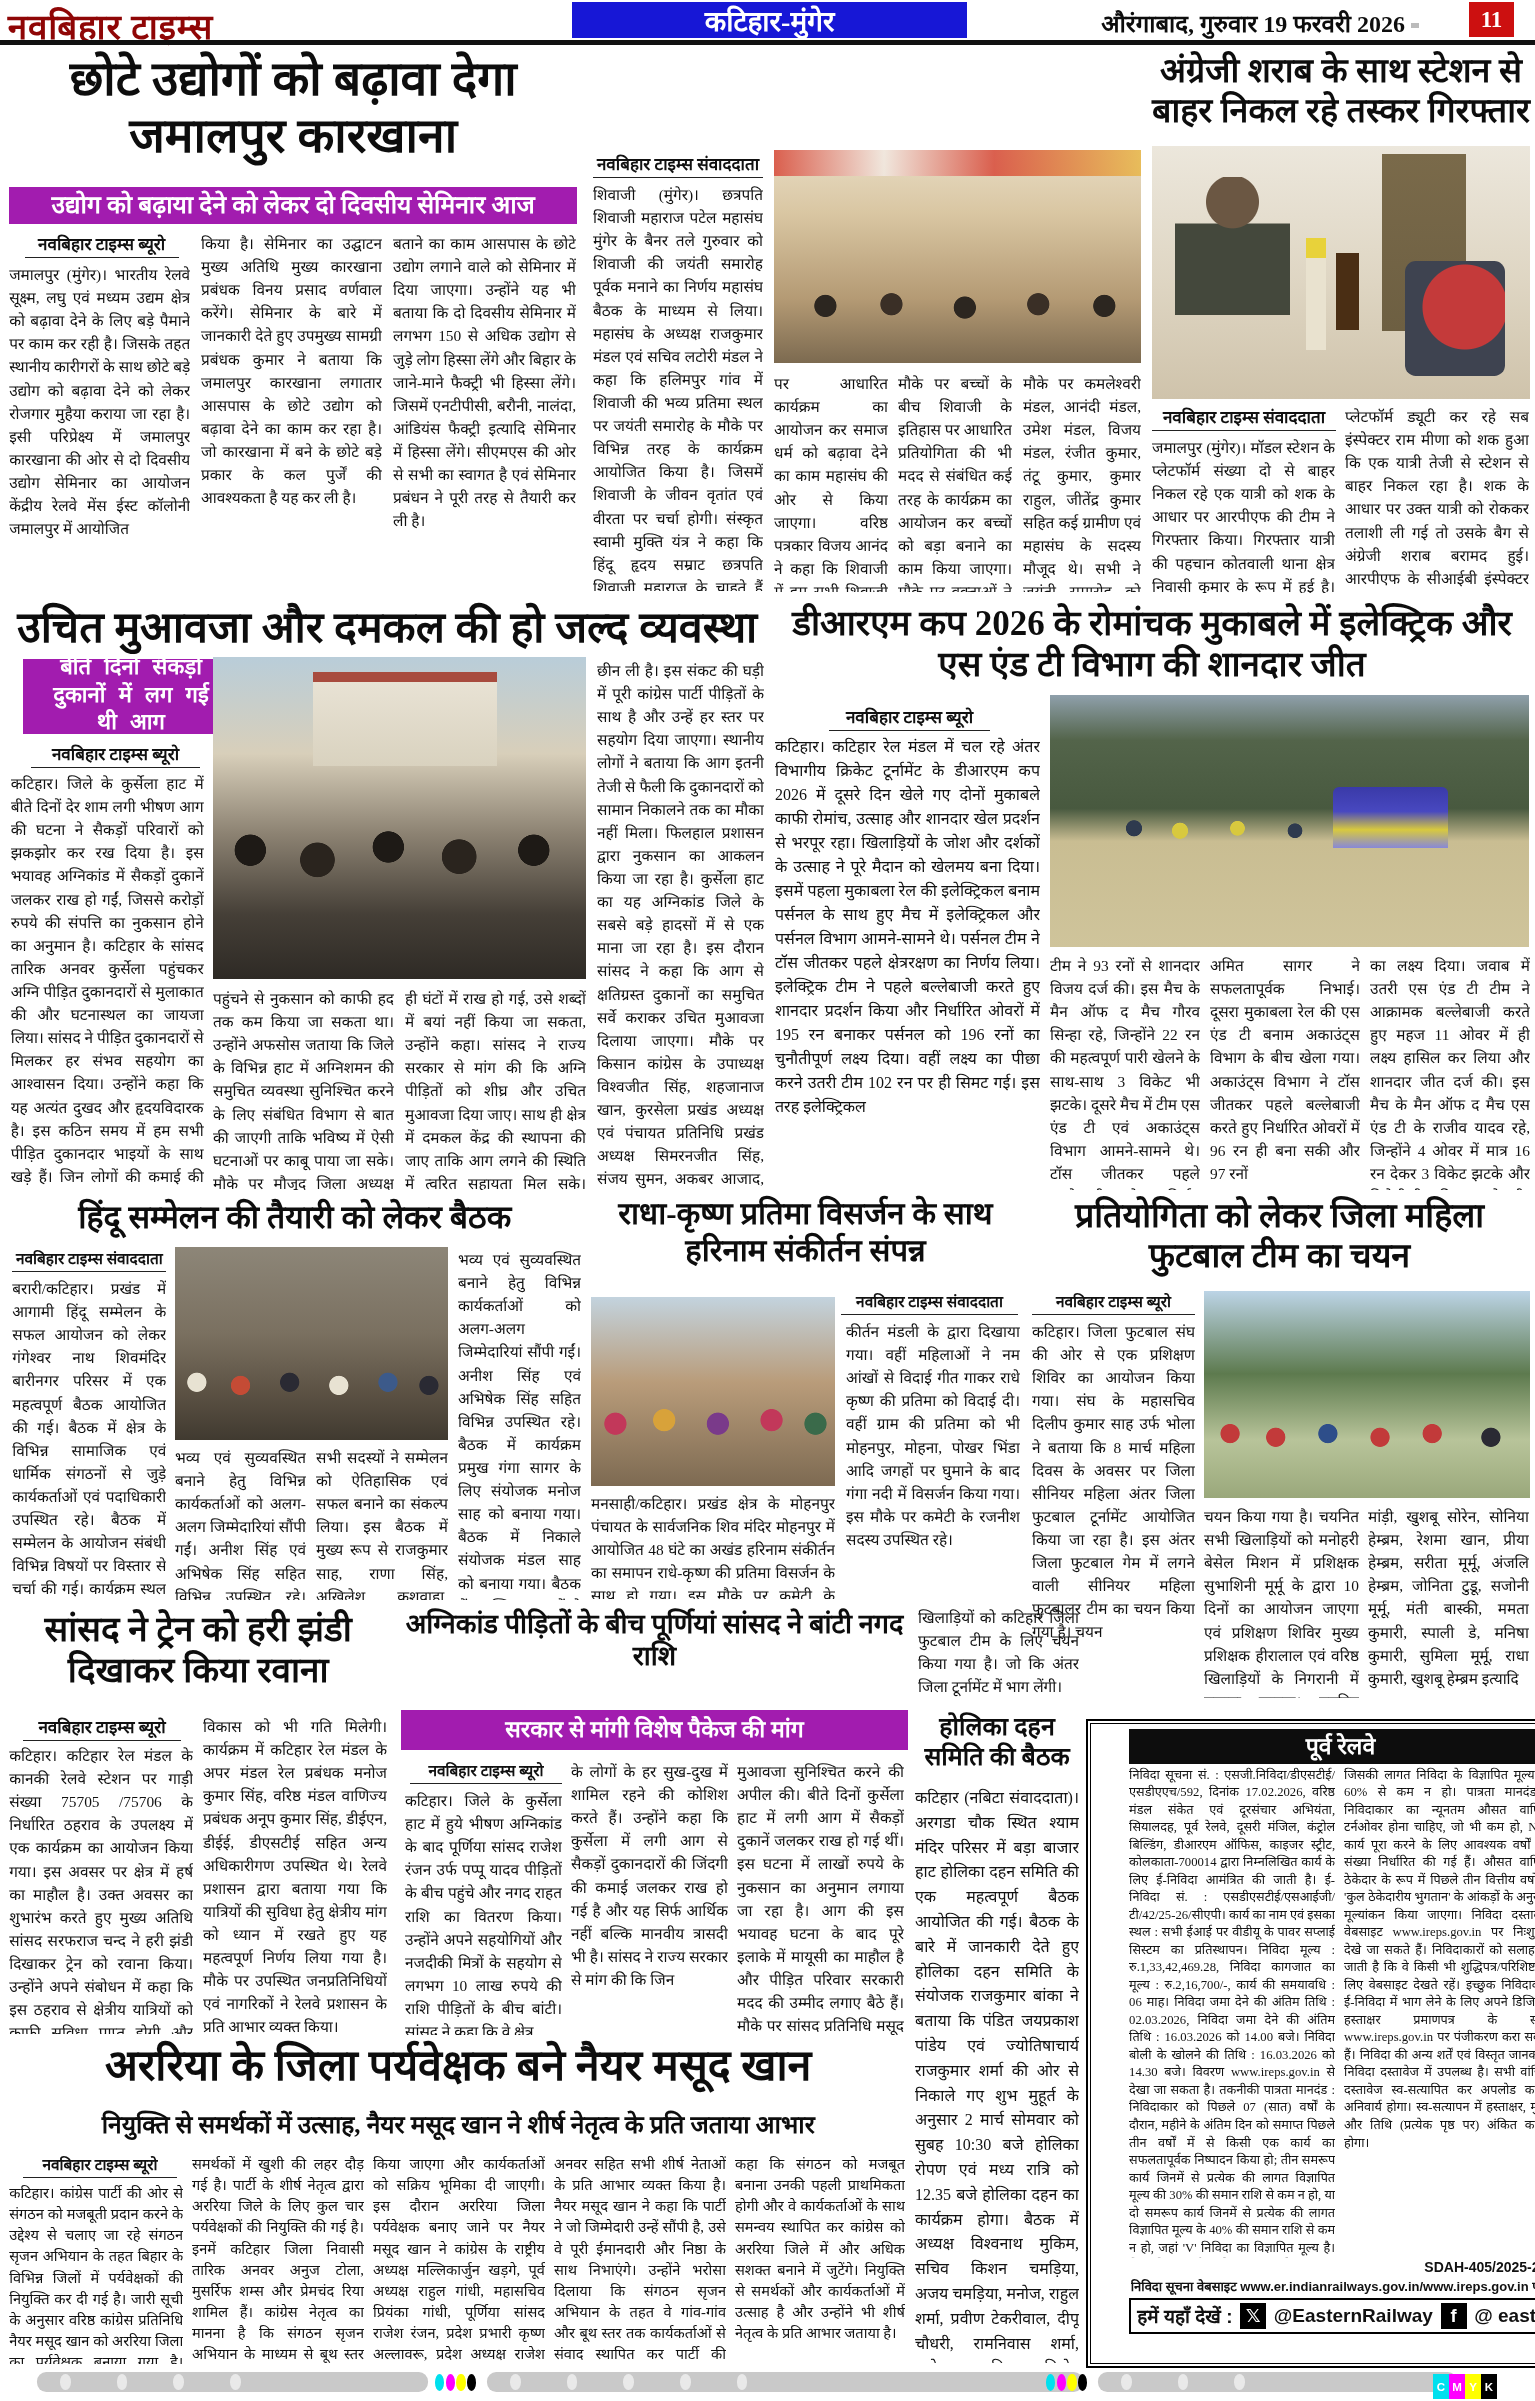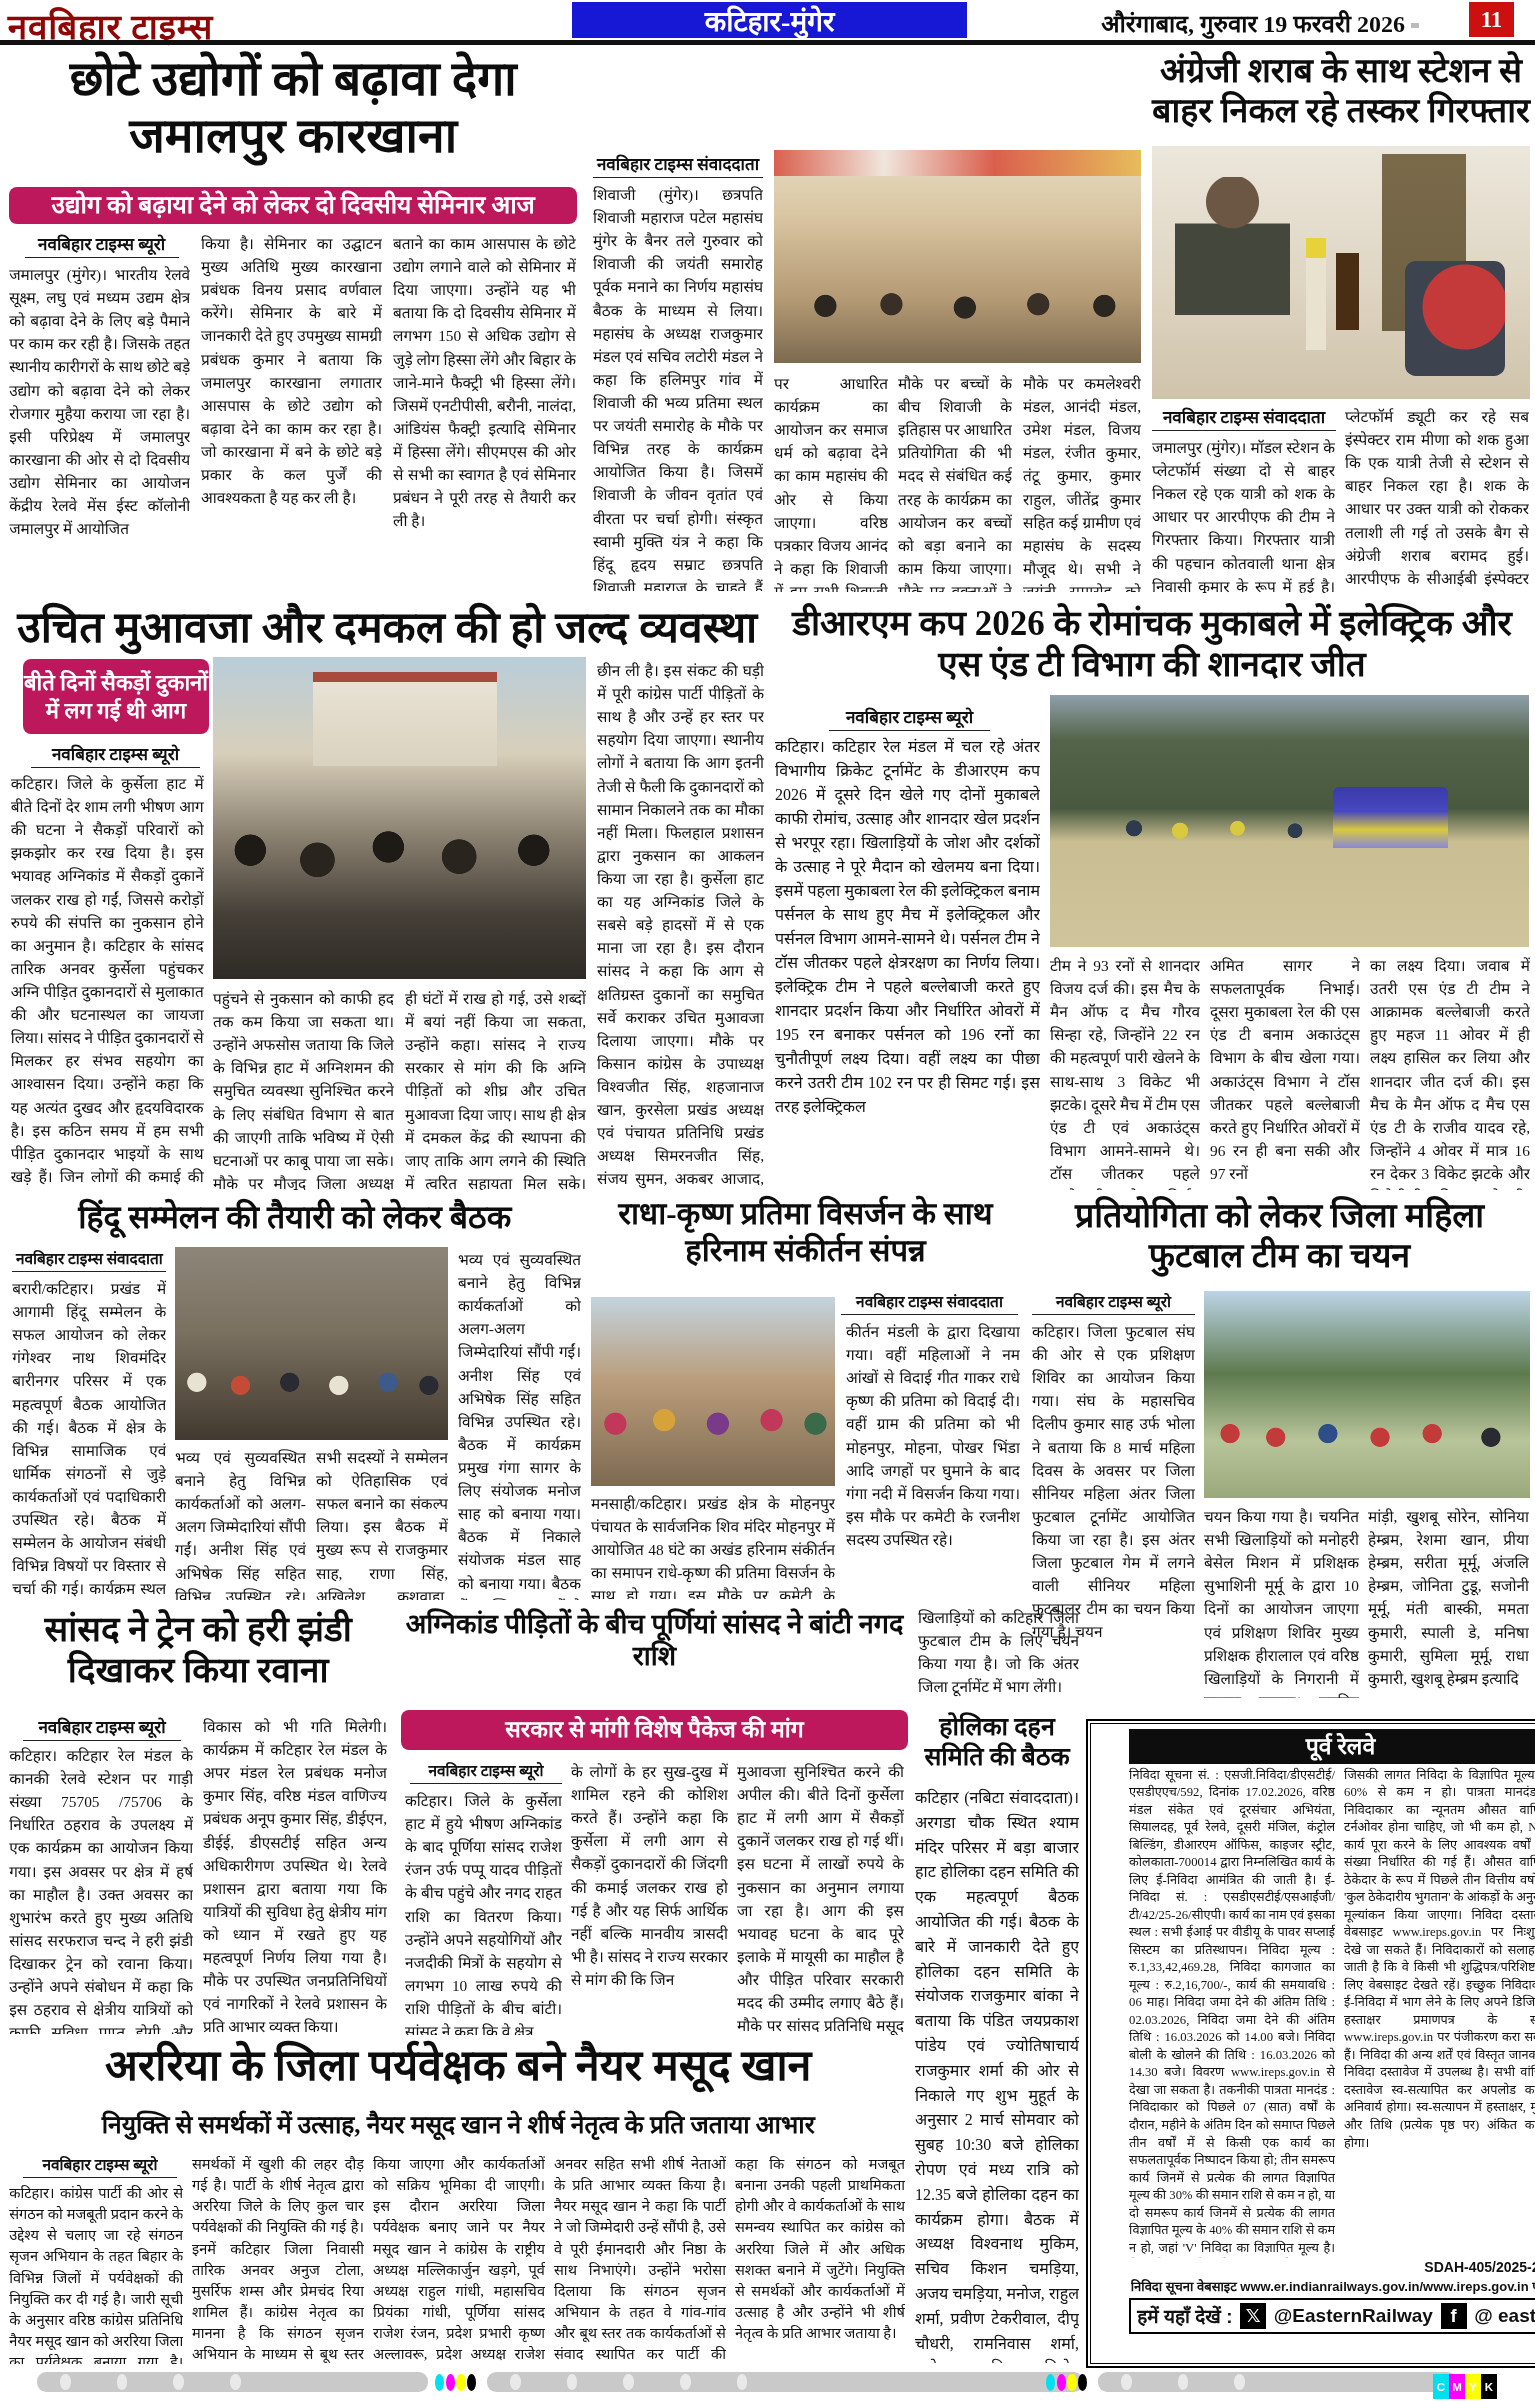--- a/index.html
+++ b/index.html
@@ -1,21 +1,21 @@
 <!DOCTYPE html>
 <html style="font-size:12.3px"><head>
 <meta charset="utf-8">
 <style>
   html,body{margin:0;padding:0;background:#fff;}
   .page{position:relative;width:1535px;height:2401px;background:#fff;overflow:hidden;
         font-family:"Liberation Serif","DejaVu Serif",serif;color:#111;}
   .abs{position:absolute;}
   .hl{font-weight:bold;color:#0d0d0d;text-align:center;line-height:1.18;}
-  .flag{background:#be185d;color:#fff;font-weight:bold;text-align:center;
-        display:flex;align-items:center;justify-content:center;line-height:1.25;border-radius:8px;}
+  .flag{background:#a21caf;color:#fff;font-weight:bold;text-align:center;
+        display:flex;align-items:center;justify-content:center;line-height:1.25;}
   .by{font-weight:bold;text-align:center;border-bottom:1.5px solid #222;padding-bottom:2.3px;
       font-size:17px;white-space:nowrap;overflow:hidden;}
   .col{text-align:justify;font-size:15.4px;line-height:1.5;overflow:hidden;word-break:break-word;}
   .col-sm{font-size:14.6px;line-height:1.45;}
   .ph{background:#9a9a9a;overflow:hidden;}
   .rule{background:#111;}
   .masthead-title{font-weight:bold;color:#8f0606;font-size:35px;letter-spacing:0.8px;}
   .edition-box{background:#1717d6;color:#fff;font-weight:bold;font-size:28px;
         display:flex;align-items:center;justify-content:center;}
   .date-line{font-weight:bold;font-size:24px;text-align:right;color:#0d0d0d;}
@@ -74,21 +74,21 @@
     <div class="abs" style="left:154px;top:92px;width:20px;height:92px;background:#e9e2cf;border-top:20px solid #e8d23a;"></div>
     <div class="abs" style="left:184px;top:107px;width:23px;height:77px;background:#4a2e14;"></div>
     <div class="abs" style="left:230px;top:7.7px;width:84px;height:177px;background:linear-gradient(180deg,#7a6a4a 0%,#6d5f42 100%);"></div>
     <div class="abs" style="left:253px;top:115px;width:100px;height:115px;background:radial-gradient(circle at 60% 40%,#c43a3a 42px,#3e4350 43px);border-radius:10.7px;"></div>
   </div>
   <div class="abs by" style="left:1152px;top:405px;width:184px;">नवबिहार टाइम्स संवाददाता</div>
   <div class="abs col" style="left:1152px;top:436px;width:183px;height:157px;">जमालपुर (मुंगेर)। मॉडल स्टेशन के प्लेटफॉर्म संख्या दो से बाहर निकल रहे एक यात्री को शक के आधार पर आरपीएफ की टीम ने गिरफ्तार किया। गिरफ्तार यात्री की पहचान कोतवाली थाना क्षेत्र निवासी कुमार के रूप में हुई है। जिसके पास से अंग्रेजी शराब की बोतलें बरामद हुईं। बरामद शराब वाराणसी से लाई जा रही थी। मामले में आगे की कार्रवाई की जा रही है।</div>
   <div class="abs col" style="left:1345px;top:405px;width:184px;height:187px;">प्लेटफॉर्म ड्यूटी कर रहे सब इंस्पेक्टर राम मीणा को शक हुआ कि एक यात्री तेजी से स्टेशन से बाहर निकल रहा है। शक के आधार पर उक्त यात्री को रोककर तलाशी ली गई तो उसके बैग से अंग्रेजी शराब बरामद हुई। आरपीएफ के सीआईबी इंस्पेक्टर सुधांशु कुमार सुधा ने बताया कि पकड़े गए मामले को रेल पुलिस को सुपुर्द कर दिया।</div>
 
   <div class="abs hl" style="left:9.2px;top:603px;width:756px;height:49px;font-size:43px;">उचित मुआवजा और दमकल की हो जल्द व्यवस्था</div>
-  <div class="abs flag" style="left:23px;top:659px;width:184px;height:75px;font-size:22px;padding:0 1px;">बीते दिनों सैकड़ों दुकानों में लग गई थी आग</div>
+  <div class="abs flag" style="left:23px;top:659px;width:184px;height:75px;font-size:22px;padding:0 16px;font-family:Liberation Mono, monospace;">बीते दिनों सैकड़ों दुकानों में लग गई थी आग</div>
   <div class="abs by" style="left:31px;top:742px;width:169px;">नवबिहार टाइम्स ब्यूरो</div>
   <div class="abs col" style="left:10.7px;top:772px;width:193px;height:418px;">कटिहार। जिले के कुर्सेला हाट में बीते दिनों देर शाम लगी भीषण आग की घटना ने सैकड़ों परिवारों को झकझोर कर रख दिया है। इस भयावह अग्निकांड में सैकड़ों दुकानें जलकर राख हो गईं, जिससे करोड़ों रुपये की संपत्ति का नुकसान होने का अनुमान है। कटिहार के सांसद तारिक अनवर कुर्सेला पहुंचकर अग्नि पीड़ित दुकानदारों से मुलाकात की और घटनास्थल का जायजा लिया। सांसद ने पीड़ित दुकानदारों से मिलकर हर संभव सहयोग का आश्वासन दिया। उन्होंने कहा कि यह अत्यंत दुखद और हृदयविदारक है। इस कठिन समय में हम सभी पीड़ित दुकानदार भाइयों के साथ खड़े हैं। जिन लोगों की कमाई की मेहनत कुछ</div>
   <div class="abs ph" style="left:213px;top:657px;width:373px;height:322px;background:linear-gradient(180deg,#b9cdd9 0%,#d8cfba 30%,#8c8272 55%,#453f37 80%,#2e2a25 100%);">
     <div class="abs" style="left:100px;top:15.4px;width:184px;height:84px;background:linear-gradient(180deg,#e8e2d4 0%,#d9d2bf 100%);border-top:10.7px solid #a84b3e;"></div>
     <div class="abs" style="left:0;top:161px;width:373px;height:161px;background:radial-gradient(circle at 10% 20%,#1e1a16 15.4px,transparent 16px),radial-gradient(circle at 28% 26%,#2a241e 17px,transparent 17.7px),radial-gradient(circle at 47% 18%,#1e1a16 15.4px,transparent 16px),radial-gradient(circle at 66% 24%,#2a241e 17px,transparent 17.7px),radial-gradient(circle at 86% 20%,#1e1a16 15.4px,transparent 16px);"></div>
   </div>
   <div class="abs col" style="left:597px;top:659px;width:167px;height:531px;">छीन ली है। इस संकट की घड़ी में पूरी कांग्रेस पार्टी पीड़ितों के साथ है और उन्हें हर स्तर पर सहयोग दिया जाएगा। स्थानीय लोगों ने बताया कि आग इतनी तेजी से फैली कि दुकानदारों को सामान निकालने तक का मौका नहीं मिला। फिलहाल प्रशासन द्वारा नुकसान का आकलन किया जा रहा है। कुर्सेला हाट का यह अग्निकांड जिले के सबसे बड़े हादसों में से एक माना जा रहा है। इस दौरान सांसद ने कहा कि आग से क्षतिग्रस्त दुकानों का समुचित सर्वे कराकर उचित मुआवजा दिलाया जाएगा। मौके पर किसान कांग्रेस के उपाध्यक्ष विश्वजीत सिंह, शहजानाज खान, कुरसेला प्रखंड अध्यक्ष एवं पंचायत प्रतिनिधि प्रखंड अध्यक्ष सिमरनजीत सिंह, संजय सुमन, अकबर आजाद, सत्यनारायण चौधरी, रामशाद आलम, अशोक मंडल सहित कई स्थानीय नेता एवं स्थानीय जनप्रतिनिधि भी मौजूद रहे।</div>
   <div class="abs col" style="left:213px;top:987px;width:181px;height:203px;">पहुंचने से नुकसान को काफी हद तक कम किया जा सकता था। उन्होंने अफसोस जताया कि जिले के विभिन्न हाट में अग्निशमन की समुचित व्यवस्था सुनिश्चित करने के लिए संबंधित विभाग से बात की जाएगी ताकि भविष्य में ऐसी घटनाओं पर काबू पाया जा सके। मौके पर मौजूद जिला अध्यक्ष सुनील कुमार यादव ने भी घटना को लेकर दुख व्यक्त करते हुए पीड़ितों के यहां मिलकर हालचाल जाना एवं अपील की।</div>
   <div class="abs col" style="left:405px;top:987px;width:181px;height:203px;">ही घंटों में राख हो गई, उसे शब्दों में बयां नहीं किया जा सकता, उन्होंने कहा। सांसद ने राज्य सरकार से मांग की कि अग्नि पीड़ितों को शीघ्र और उचित मुआवजा दिया जाए। साथ ही क्षेत्र में दमकल केंद्र की स्थापना की जाए ताकि आग लगने की स्थिति में त्वरित सहायता मिल सके। उन्होंने कहा कि वर्षों की मेहनत की कमाई जिन लोगों की आग में स्वाहा हो गई उनके आंसू पोंछना हम सबकी जिम्मेदारी है।</div>
 

